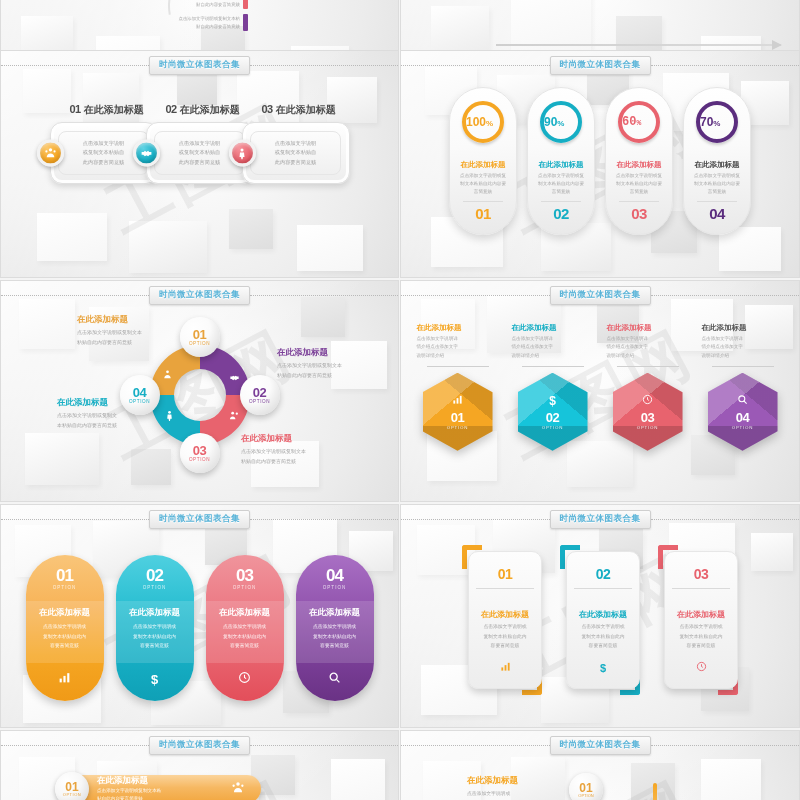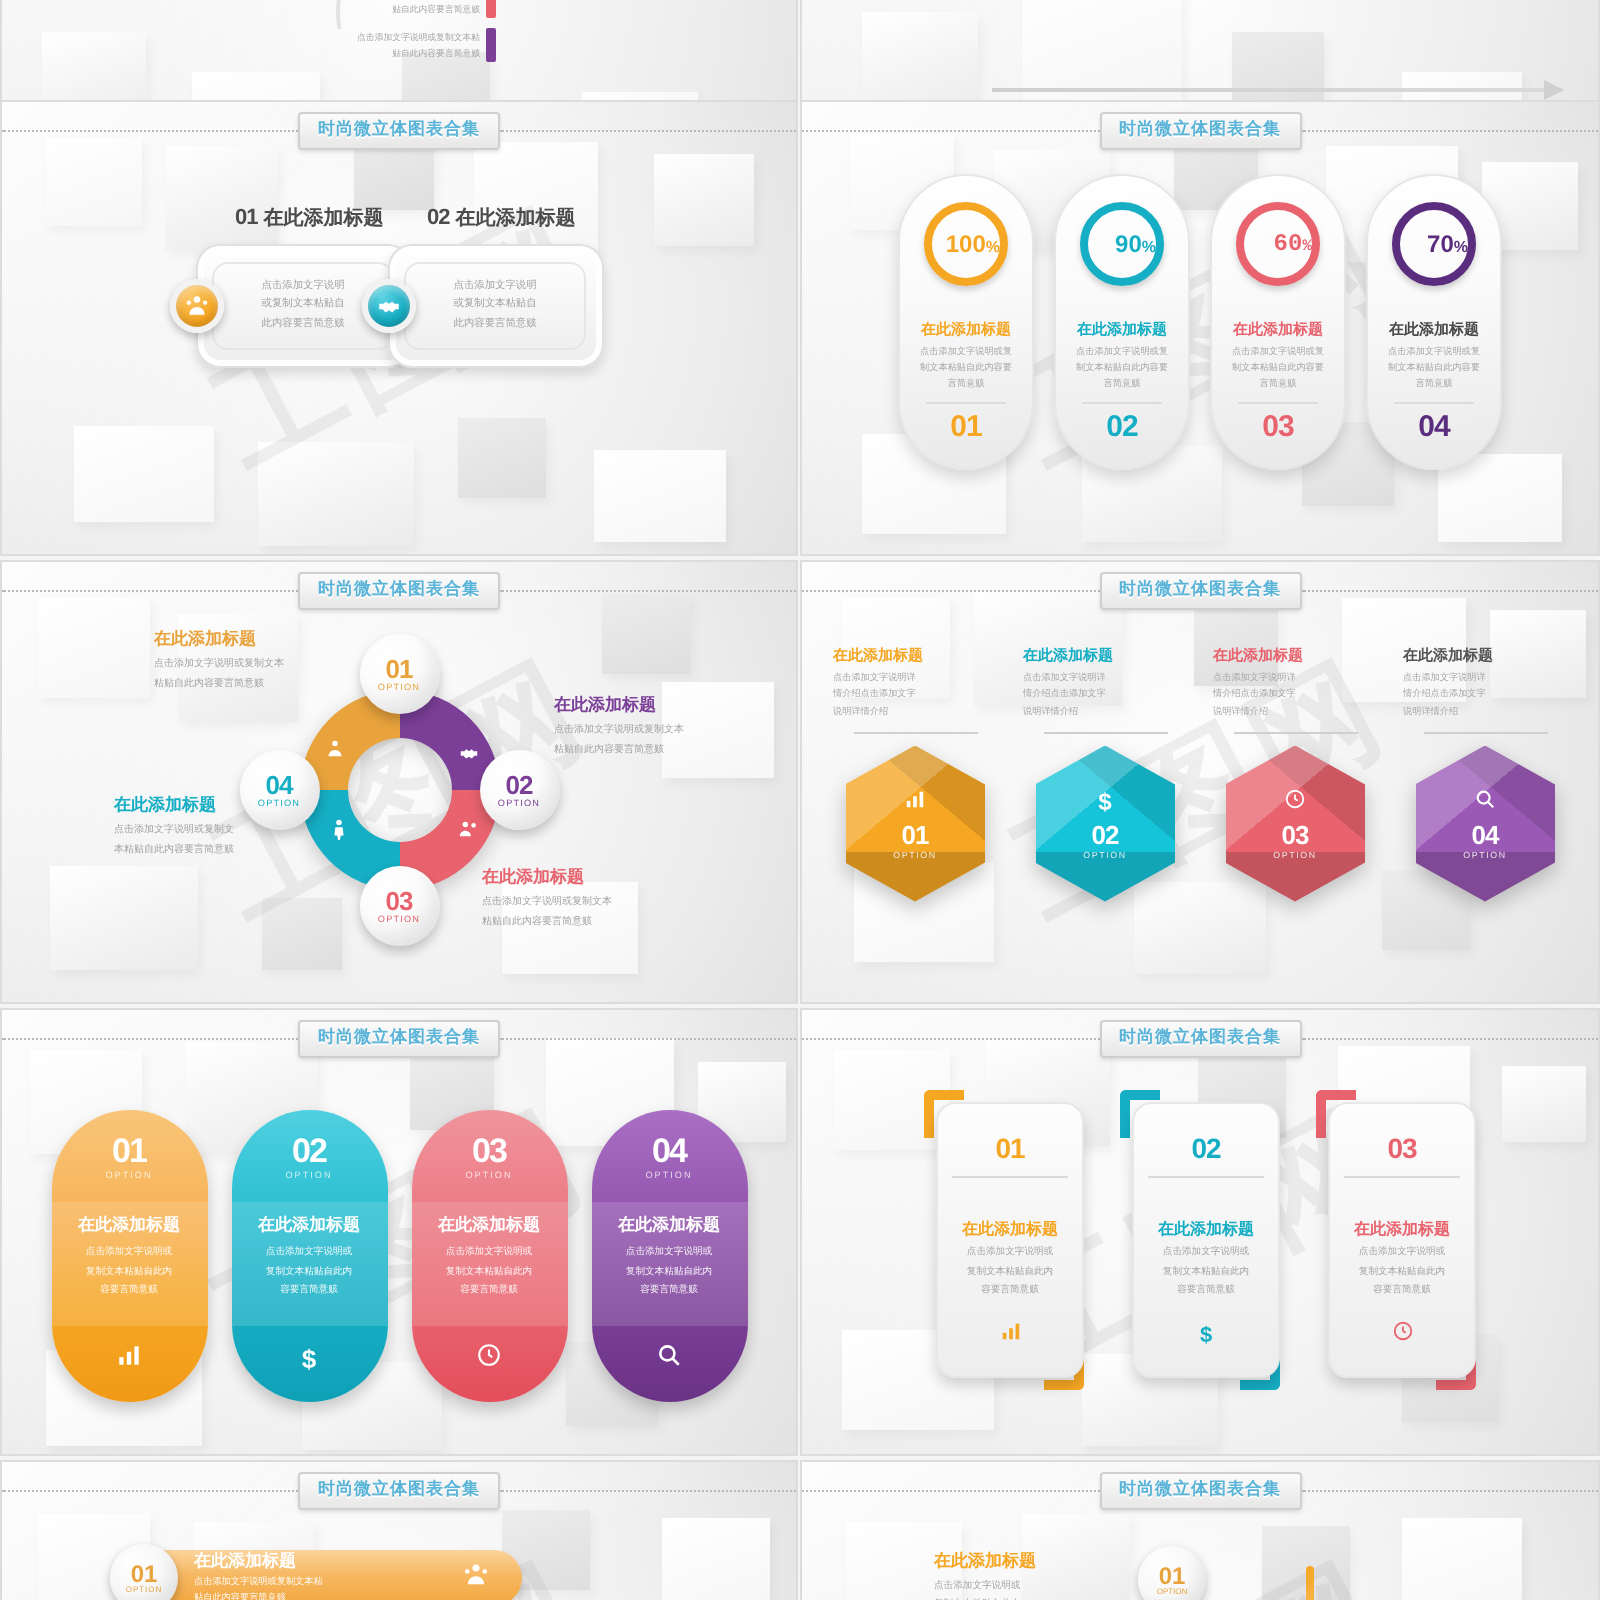--- a/index.html
+++ b/index.html
@@ -92,21 +92,21 @@
             justify-content:center; gap:10px; }
   .b-cap {
     width:68px; height:148px; border-radius:34px;
     background:linear-gradient(175deg,#ffffff 0%,#fafafa 40%,#e9e9e9 100%);
     box-shadow:0 4px 8px rgba(0,0,0,.15);
     border:1px solid #e6e6e6;
     display:flex; flex-direction:column; align-items:center;
     padding-top:13px;
   }
   .ring { width:42px; height:42px; border-radius:50%; border:4px solid #ccc;
-          display:flex; align-items:center; justify-content:flex-end;
+          display:flex; align-items:center; justify-content:flex-start;
           box-shadow:0 2px 3px rgba(0,0,0,.18); background:transparent;}
   .ring span { font-size:12px; font-weight:bold; }
   .ring span i { font-style:normal; font-size:8px; }
   .b-tt { font-size:7.5px; font-weight:bold; margin-top:17px; }
   .b-body { font-size:4.6px; color:#a6a6a6; text-align:center; line-height:1.75; width:52px; margin-top:2px;}
   .b-hr { width:40px; border-top:1px solid #dcdcdc; margin:5px 0 3px;}
   .b-num { font-size:15px; font-weight:bold; letter-spacing:-.5px;}
 
   
   .c-stage { position:absolute; inset:0; }
@@ -309,20 +309,40 @@
           <div class="inner">
             <div class="a-body">
               <div>点击添加文字说明</div>
                 <div>或复制文本粘贴自</div>
                 <div>此内容要言简意赅</div>
             </div>
           </div>
         </div>
       </div>
 
+      <div class="a-item">
+        <div class="a-head">
+          <span class="a-num">03</span><span class="a-tt">在此添加标题</span>
+        </div>
+        <div class="a-card">
+          <div class="a-badge" style="background:radial-gradient(circle at 35% 28%,#f5949c,#E8636E 60%,#c7333f 100%);">
+            <svg width="12" height="12" viewBox="0 0 24 24" fill="#fff">
+                <circle cx="12" cy="5" r="3"></circle>
+                <path d="M8 10h8l1 9h-3l-1 5h-2l-1-5H7z"></path>
+              </svg>
+          </div>
+          <div class="inner">
+            <div class="a-body">
+              <div>点击添加文字说明</div>
+                <div>或复制文本粘贴自</div>
+                <div>此内容要言简意赅</div>
+            </div>
+          </div>
+        </div>
+      </div>
     </div>
   </div>
 
   <div class="slide" style="left:400px; top:50px; width:400px; height:228px;">
     <div class="bg"></div>
     <div class="sq l" style="left:24px;top:16px;width:52px;height:48px;"></div>
     <div class="sq" style="left:96px;top:24px;width:58px;height:50px;"></div>
     <div class="sq d" style="left:186px;top:14px;width:42px;height:40px;"></div>
     <div class="sq l" style="left:262px;top:22px;width:66px;height:58px;"></div>
     <div class="sq" style="left:340px;top:30px;width:48px;height:44px;"></div>

